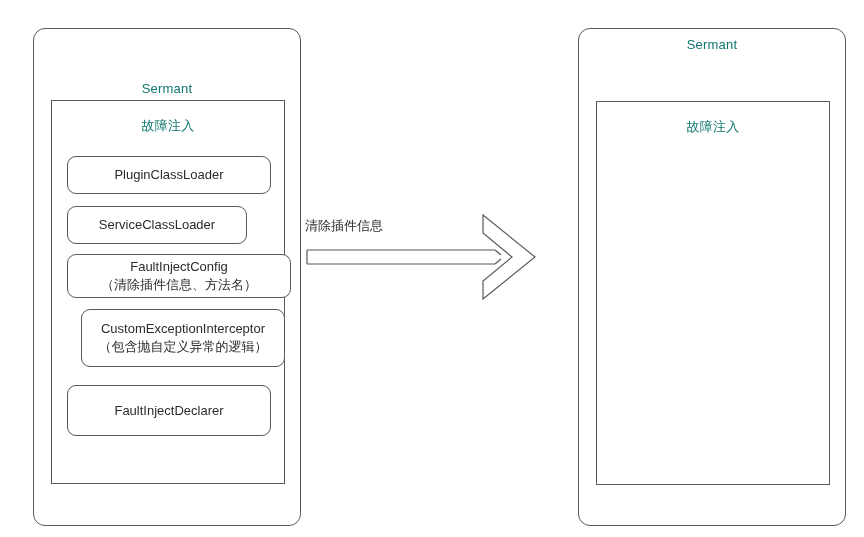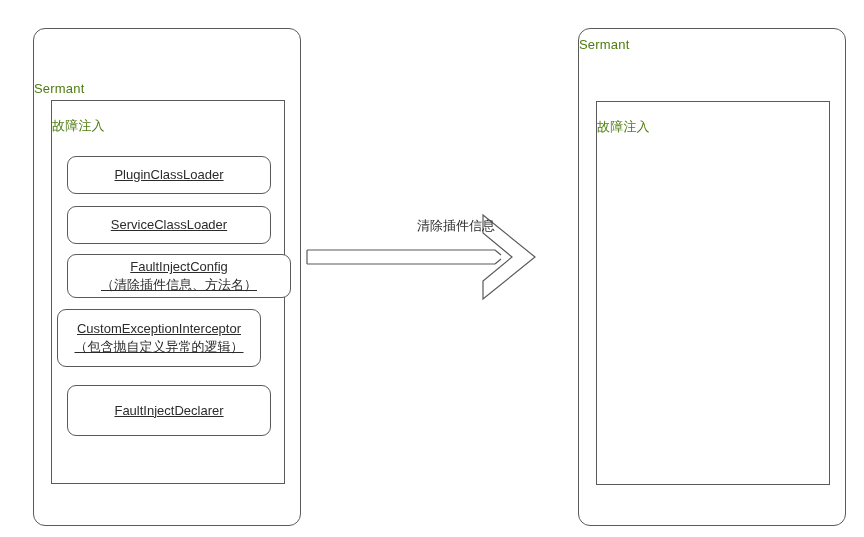--- a/index.html
+++ b/index.html
@@ -31,43 +31,43 @@
     border-radius: 0;
     background: #ffffff;
   }
   .panel-outer {
     border-radius: 12px;
   }
   .panel-title {
     position: absolute;
     left: 0;
     right: 0;
+    text-align: center;
     font-size: 13px;
-    color: #4d7c0f;
+    color: #0f766e;
     letter-spacing: 0.2px;
     white-space: nowrap;
   }
 
   
   .item-box {
     position: absolute;
     box-sizing: border-box;
     border: 1px solid #5a5a5a;
     border-radius: 9px;
     background: #ffffff;
     display: flex;
     flex-direction: column;
     align-items: center;
     justify-content: center;
     text-align: center;
     font-size: 13px;
     color: #2b2b2b;
     line-height: 18px;
     padding: 2px 4px;
-    text-decoration: underline;
   }
   .item-line {
     display: block;
     white-space: nowrap;
   }
   .item-line.wrap {
     white-space: normal;
   }
 
   
@@ -115,51 +115,51 @@
   #arrow-svg {
     position: absolute;
     left: 0;
     top: 0;
   }
   #arrow-label {
     position: absolute;
     left: 0;
     top: 12px;
     width: 190px;
-    text-align: right;
+    text-align: left;
     font-size: 13px;
     color: #2b2b2b;
     white-space: nowrap;
   }
 </style>
 </head>
 <body>
 
 <div class="canvas">
 
   <div class="panel panel-outer" id="left-outer">
     <div class="panel-title">Sermant</div>
 
     <div class="panel" id="left-inner">
       <div class="panel-title">故障注入</div>
 
       <div class="item-box" style="left:15px; top:55px; width:204px; height:38px;">
         <span class="item-line">PluginClassLoader</span>
       </div>
 
-      <div class="item-box" style="left:15px; top:105px; width:204px; height:38px;">
+      <div class="item-box" style="left:15px; top:105px; width:180px; height:38px;">
         <span class="item-line">ServiceClassLoader</span>
       </div>
 
       <div class="item-box" style="left:15px; top:153px; width:224px; height:44px;">
         <span class="item-line">FaultInjectConfig</span>
         <span class="item-line">（清除插件信息、方法名）</span>
       </div>
 
-      <div class="item-box" style="left:5px; top:208px; width:204px; height:58px;">
+      <div class="item-box" style="left:29px; top:208px; width:204px; height:58px;">
         <span class="item-line">CustomExceptionInterceptor</span>
         <span class="item-line">（包含抛自定义异常的逻辑）</span>
       </div>
 
       <div class="item-box" style="left:15px; top:284px; width:204px; height:51px;">
         <span class="item-line">FaultInjectDeclarer</span>
       </div>
 
     </div>
   </div>

